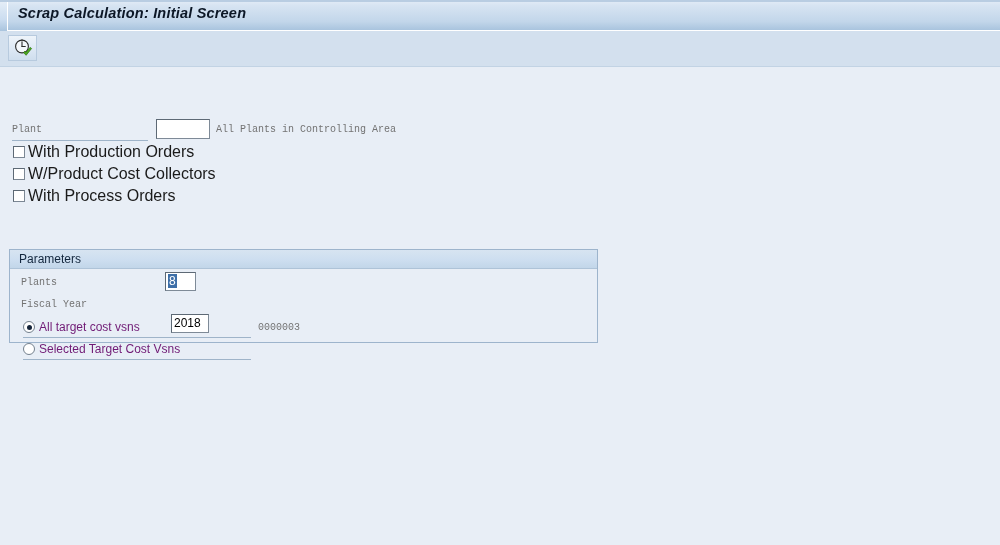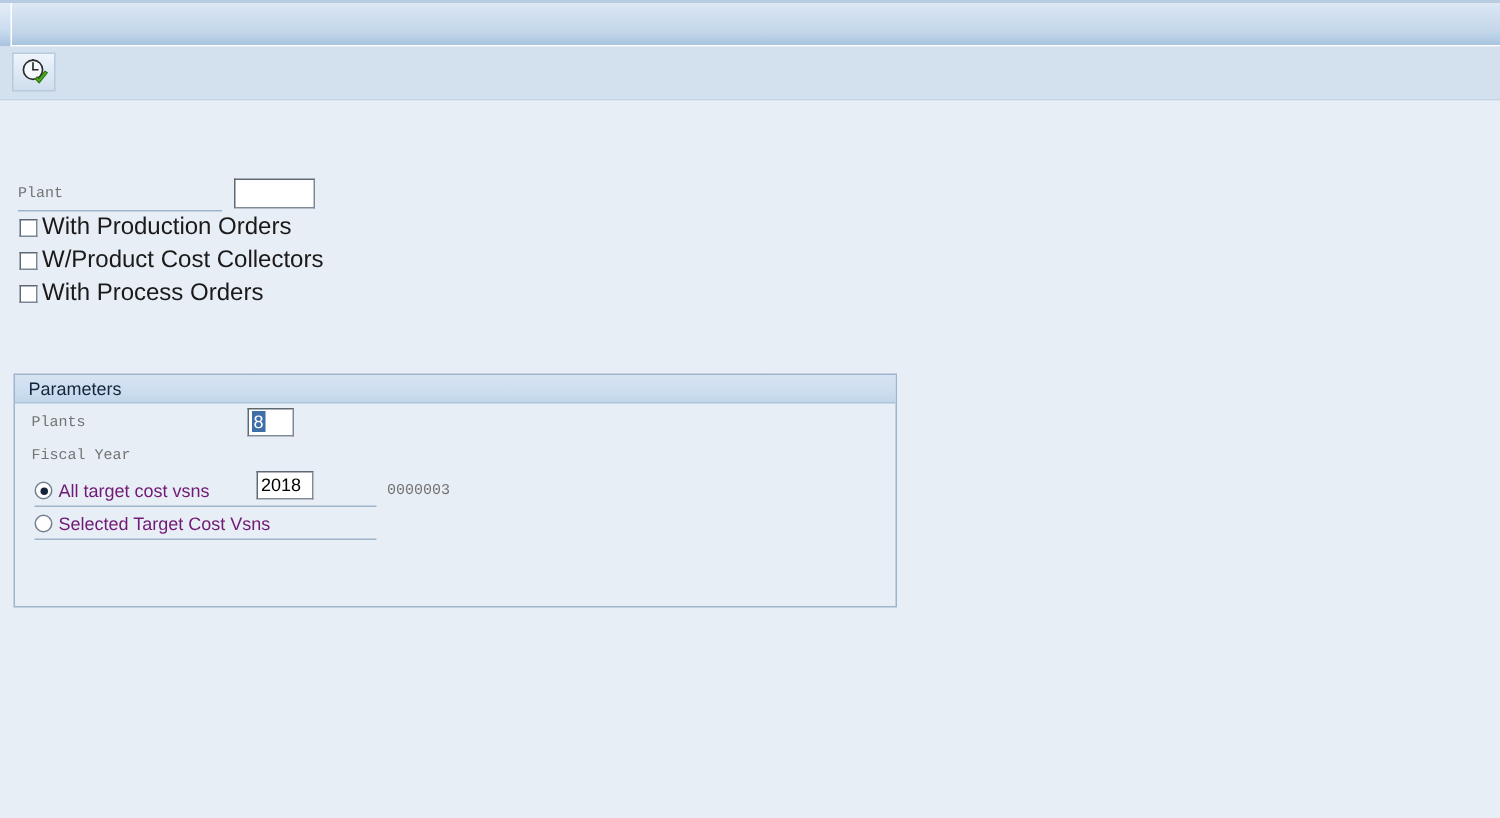--- a/index.html
+++ b/index.html
@@ -237,20 +237,21 @@
   }
   .group-body { position: absolute; left: 0; top: 19px; right: 0; bottom: 0; }
 </style>
 </head>
 <body>
 
 <div id="app">
 
   <div class="titlebar">
     <div class="titlebar-accent"></div>
+    <div class="titlebar-text">Scrap Calculation: Initial Screen</div>
   </div>
 
   <div class="toolbar">
     <div class="tb-btn">
       <span>
         <svg width="20" height="20" viewBox="0 0 20 20">
           <circle cx="9" cy="8.5" r="6.4" fill="#f4f8fc" stroke="#2b2b2b" stroke-width="1.1"></circle>
           <line x1="9" y1="8.5" x2="9" y2="3.8" stroke="#2b2b2b" stroke-width="1.1" stroke-linecap="round"></line>
           <line x1="9" y1="8.5" x2="12.3" y2="8.5" stroke="#2b2b2b" stroke-width="1.1" stroke-linecap="round"></line>
           <line x1="9" y1="1.4" x2="9" y2="2.6" stroke="#2b2b2b" stroke-width="1"></line>
@@ -259,35 +260,36 @@
       </span>
     </div>
     <div class="watermark"><span class="cmark">©</span><span>www.tutorialkart.com</span></div>
   </div>
 
   <div class="canvas">
 
     <div class="lbl" style="left:12px; top:55px;">Plant</div>
     <div class="underline" style="left:12px; top:73px; width:136px;"></div>
     <div class="inputbox" style="left:156px; top:52px; width:54px; height:20px;"></div>
+    <div class="lbl" style="left:216px; top:55px;">All Plants in Controlling Area</div>
 
     <div class="cbrow" style="left:13px; top:77px;">
       <span class="cbox"></span>
       <span class="cblabel">With Production Orders</span>
     </div>
     <div class="cbrow" style="left:13px; top:99px;">
       <span class="cbox"></span>
       <span class="cblabel">W/Product Cost Collectors</span>
     </div>
     <div class="cbrow" style="left:13px; top:121px;">
       <span class="cbox"></span>
       <span class="cblabel">With Process Orders</span>
     </div>
 
-    <div class="group" style="left:9px; top:182px; width:589px; height:156px;">
+    <div class="group" style="left:9px; top:182px; width:589px; height:94px;">
       <div class="group-header">
         <div class="group-title">Parameters</div>
       </div>
       <div class="group-body">
 
         <div class="lbl" style="left:11px; top:6px;">Plants</div>
         <div class="inputbox" style="left:155px; top:3px; width:31px; height:19px;"><span class="sel">8</span></div>
 
         <div class="lbl" style="left:11px; top:28px;">Fiscal Year</div>
         <div class="inputbox" style="left:161px; top:25px; width:38px; height:19px;margin-top:20px;">2018</div>

